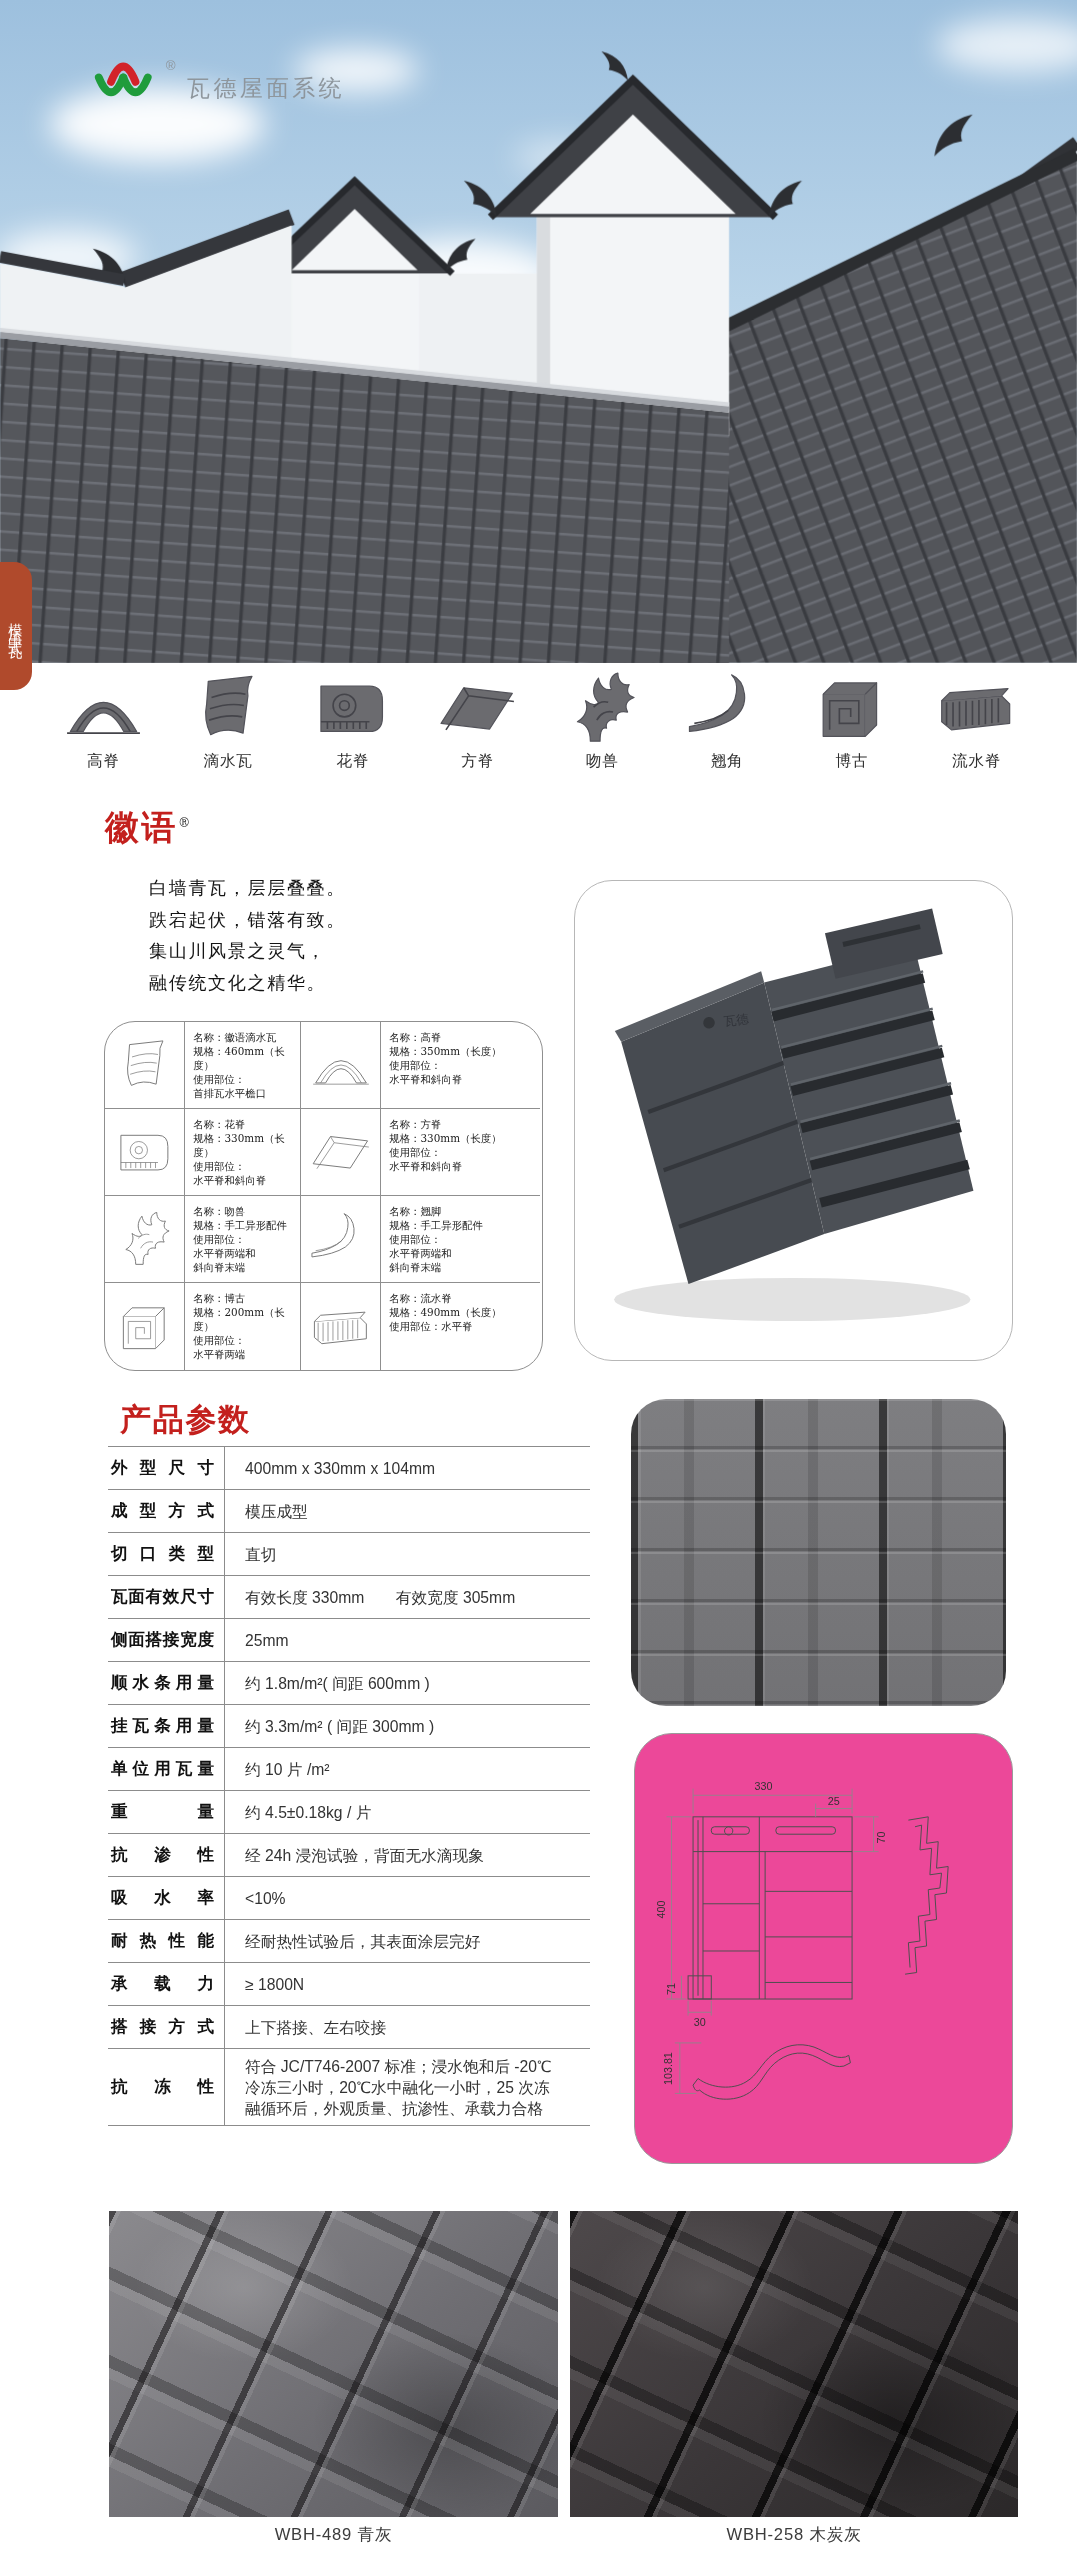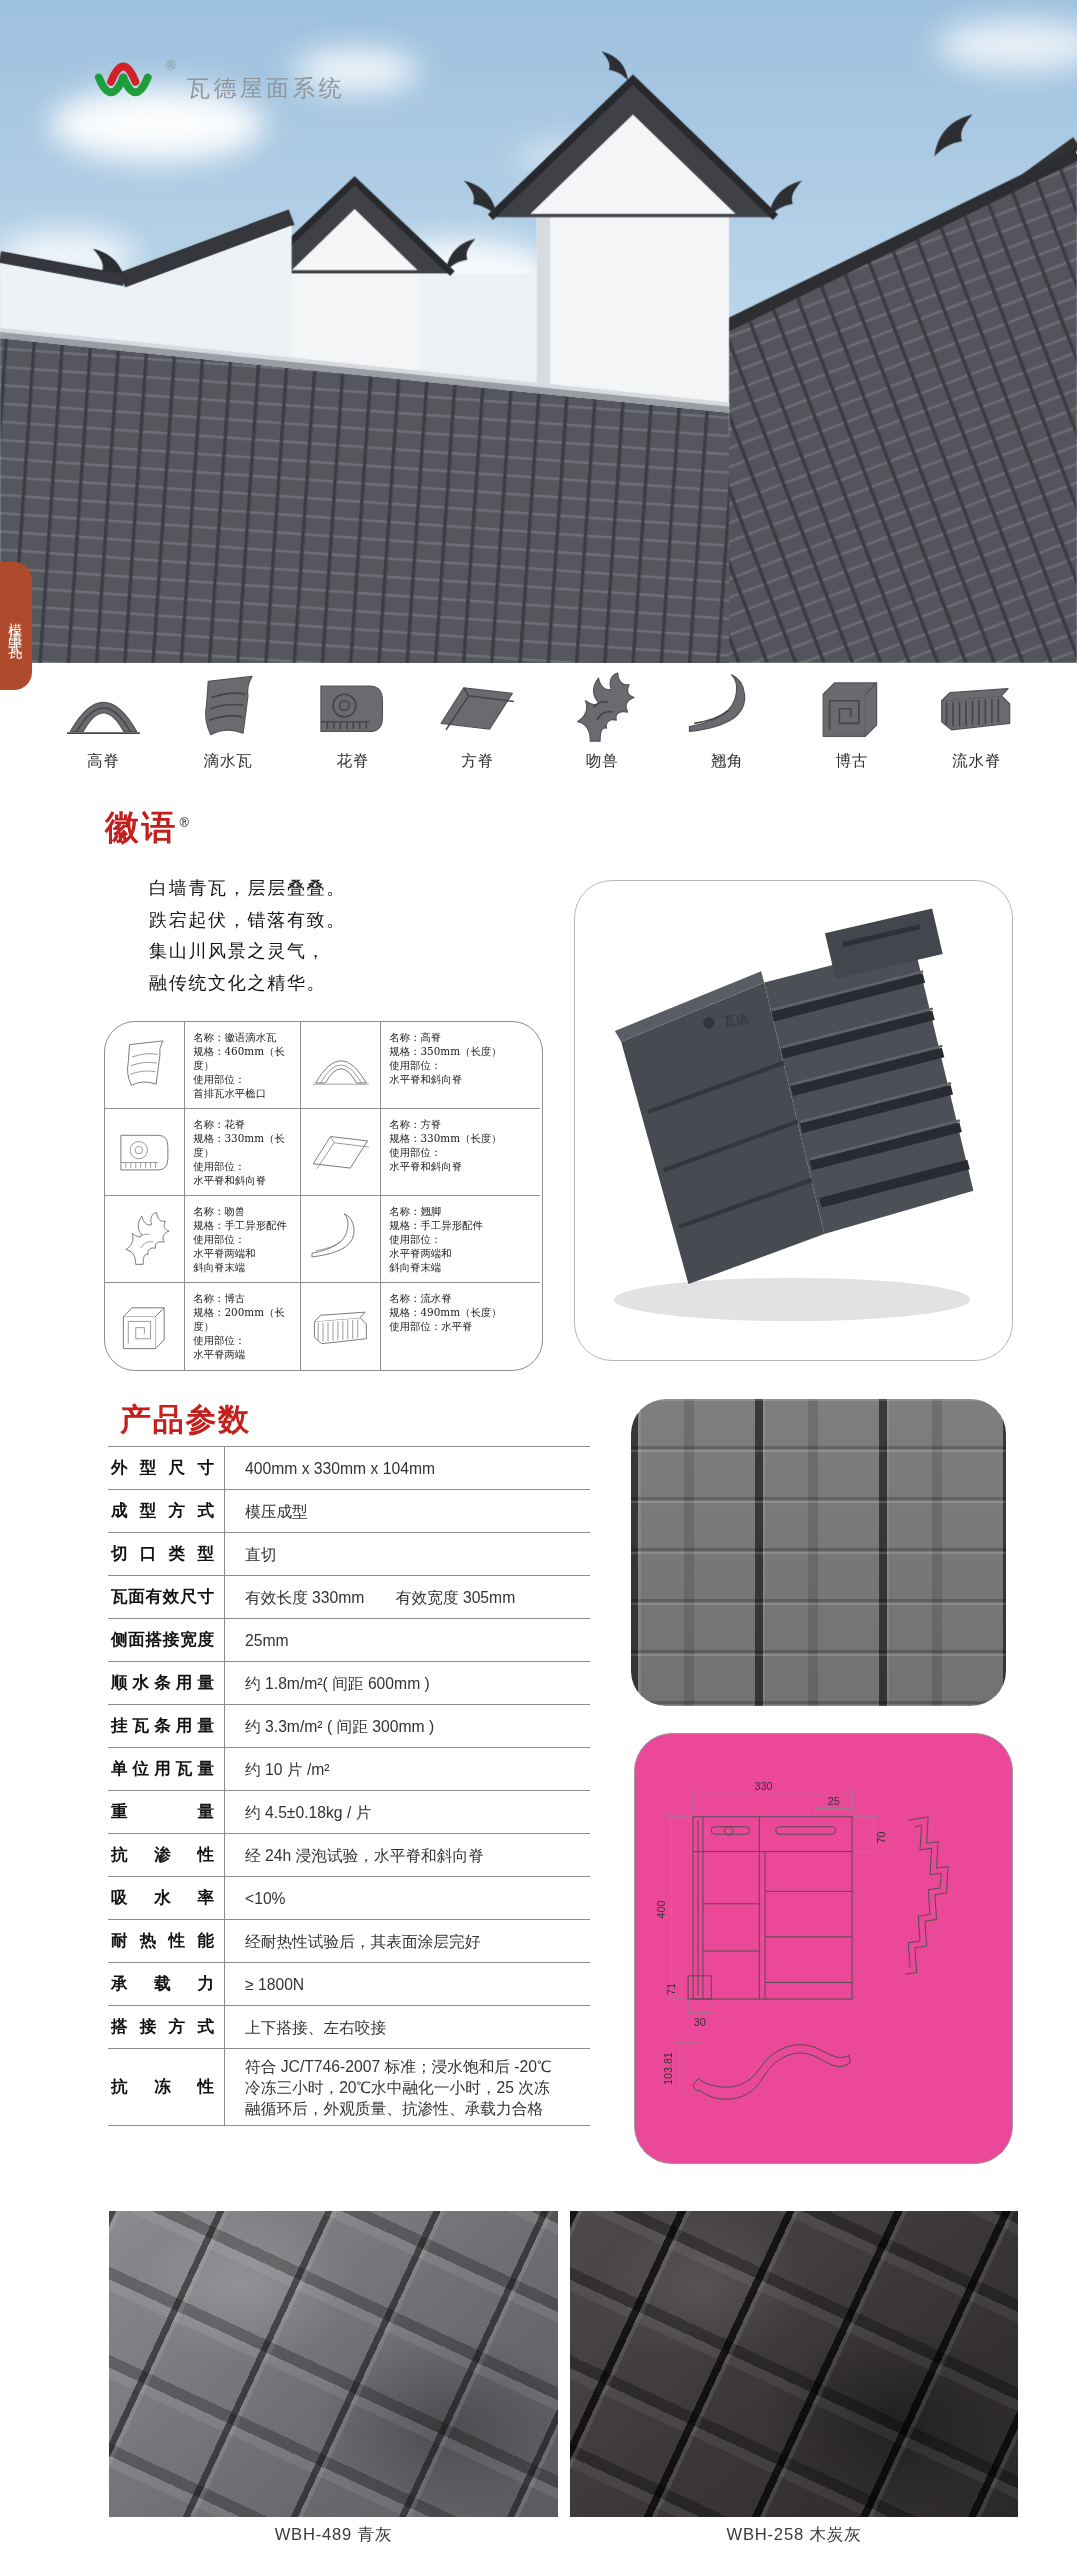--- a/index.html
+++ b/index.html
@@ -439,21 +439,21 @@
       <div class="p-row">
         <div class="p-label">
           <span>重量</span>
         </div>
         <div class="p-value">约 4.5±0.18kg / 片</div>
       </div>
       <div class="p-row">
         <div class="p-label">
           <span>抗渗性</span>
         </div>
-        <div class="p-value">经 24h 浸泡试验，水平脊和斜向脊</div>
+        <div class="p-value">经 24h 浸泡试验，背面无水滴现象</div>
       </div>
       <div class="p-row">
         <div class="p-label">
           <span>吸水率</span>
         </div>
         <div class="p-value">&lt;10%</div>
       </div>
       <div class="p-row">
         <div class="p-label">
           <span>耐热性能</span>

